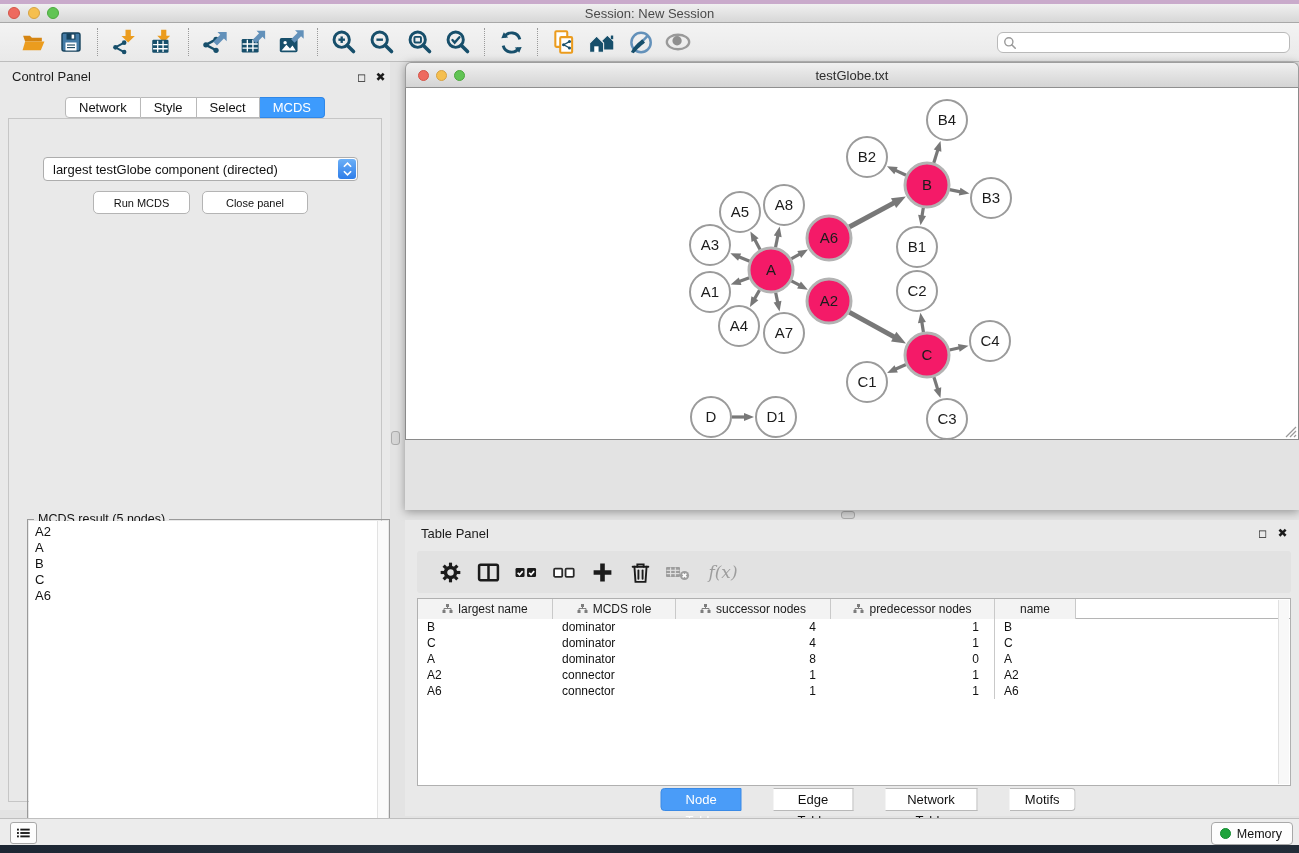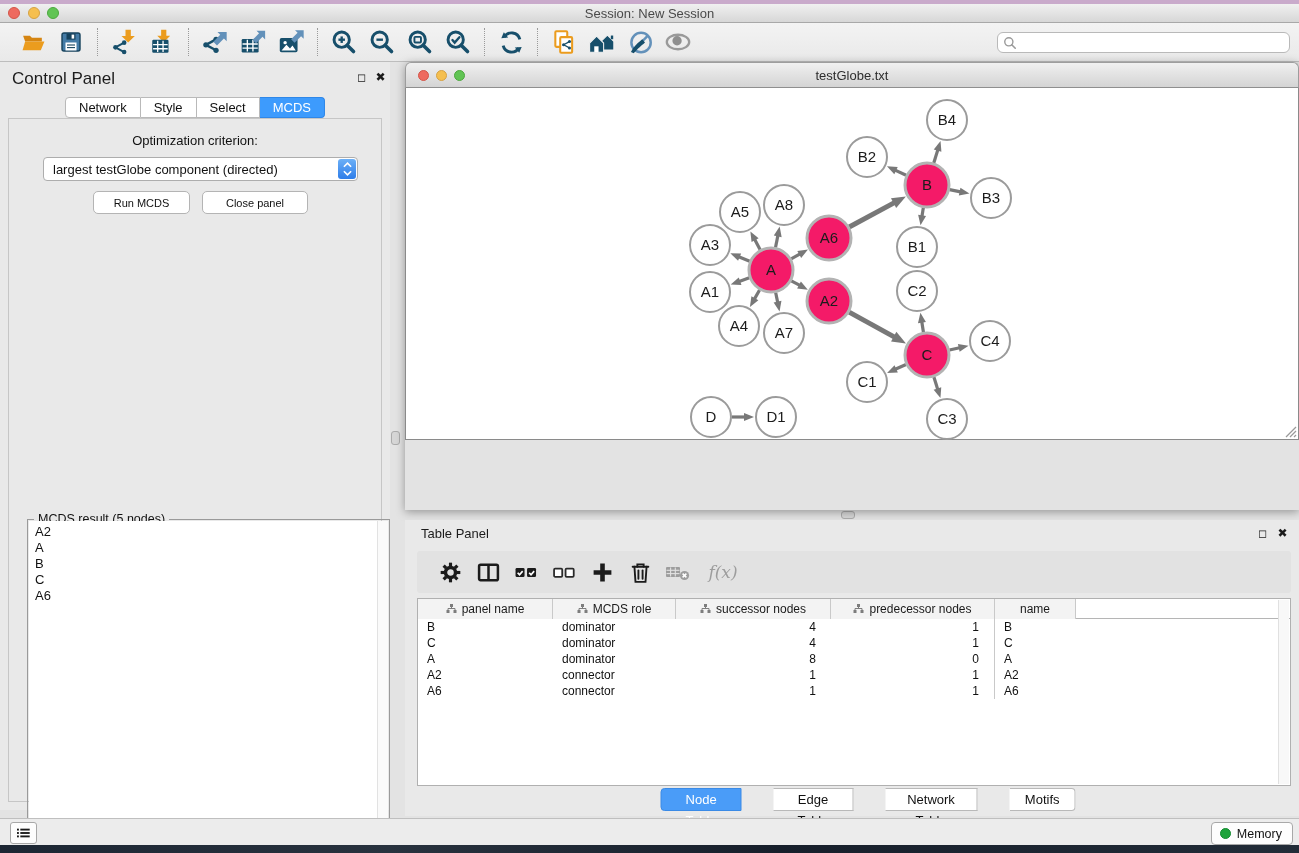--- a/index.html
+++ b/index.html
@@ -31,21 +31,21 @@
   .search-wrap input{width:100%;height:100%;border:1px solid #b9b9b9;border-radius:6px;
     padding:0 6px 0 24px;font-size:12px;background:#fff;outline:none;}
   .search-wrap svg{position:absolute;left:6px;top:3.5px;}
 
   
   .main{position:absolute;left:0;top:62px;width:1299px;height:756px;background:#e3e3e3;}
 
   
   .control-panel{position:absolute;left:0;top:0;width:390px;height:748px;background:#e9e9e9;}
   .panel-head{position:absolute;left:0;top:0;width:100%;height:26px;}
-  .panel-title{position:absolute;left:12px;top:7px;font-size:17px;color:#1c1c1c;}
+  .panel-title{position:absolute;left:12px;top:7px;font-size:13px;color:#1c1c1c;}
   .wbtn{position:absolute;top:8px;width:13px;height:13px;border:none;background:transparent;
     padding:0;font-size:12px;line-height:12px;color:#1a1a1a;cursor:pointer;}
   .wbtn.float{font-size:11px;}
   .cp-tabs{position:absolute;left:50%;transform:translateX(-50%);top:35px;display:flex;height:21px;}
   .cp-tab{height:21px;padding:0 13px;font-size:13px;line-height:19px;background:#fff;
     border:1px solid #b9b9b9;border-left:none;color:#111;cursor:pointer;}
   .cp-tab:first-child{border-left:1px solid #b9b9b9;border-radius:4px 0 0 4px;}
   .cp-tab:last-child{border-radius:0 4px 4px 0;}
   .cp-tab.active{background:#3d9bfd;border-color:#2f87e8;color:#fff;}
   .cp-content{position:absolute;left:8px;top:56px;width:374px;height:684px;
@@ -311,21 +311,20 @@
       <button class="wbtn float" style="left:355px">◻</button>
       <button class="wbtn" style="left:374px">✖</button>
     </div>
     <div class="cp-tabs" id="cp-tabs">
         <button class="cp-tab">Network</button>
         <button class="cp-tab">Style</button>
         <button class="cp-tab">Select</button>
         <button class="cp-tab active">MCDS</button>
       </div>
     <div class="cp-content">
-      <div class="opt-label">Optimization criterion:</div>
       <div class="dropdown">
         <span class="val">largest testGlobe component (directed)</span>
         <span class="step">
           <svg width="9" height="6" viewBox="0 0 10 6">
               <path d="M1 5 L5 1 L9 5" fill="none" stroke="#fff" stroke-width="1.8"></path>
             </svg>
           <svg width="9" height="6" viewBox="0 0 10 6">
               <path d="M1 1 L5 5 L9 1" fill="none" stroke="#fff" stroke-width="1.8"></path>
             </svg>
         </span>
@@ -528,21 +527,21 @@
       <div class="tp-header" id="tp-header">
           <div class="th" style="width: 135px;">
             <svg width="11" height="10" viewBox="0 0 11 10">
               <g fill="#7d7d7d">
                 <rect x="4" y="0" width="3" height="3"></rect>
                 <rect x="0.5" y="6" width="3" height="3"></rect>
                 <rect x="7.5" y="6" width="3" height="3"></rect>
               </g>
               <path d="M5.5 3 V4.5 M2 6 V4.5 H9 V6" stroke="#7d7d7d" stroke-width="1" fill="none"></path>
             </svg>
-            <span>panel name</span>
+            <span>largest name</span>
           </div>
           <div class="th" style="width: 123px;">
             <svg width="11" height="10" viewBox="0 0 11 10">
               <g fill="#7d7d7d">
                 <rect x="4" y="0" width="3" height="3"></rect>
                 <rect x="0.5" y="6" width="3" height="3"></rect>
                 <rect x="7.5" y="6" width="3" height="3"></rect>
               </g>
               <path d="M5.5 3 V4.5 M2 6 V4.5 H9 V6" stroke="#7d7d7d" stroke-width="1" fill="none"></path>
             </svg>

